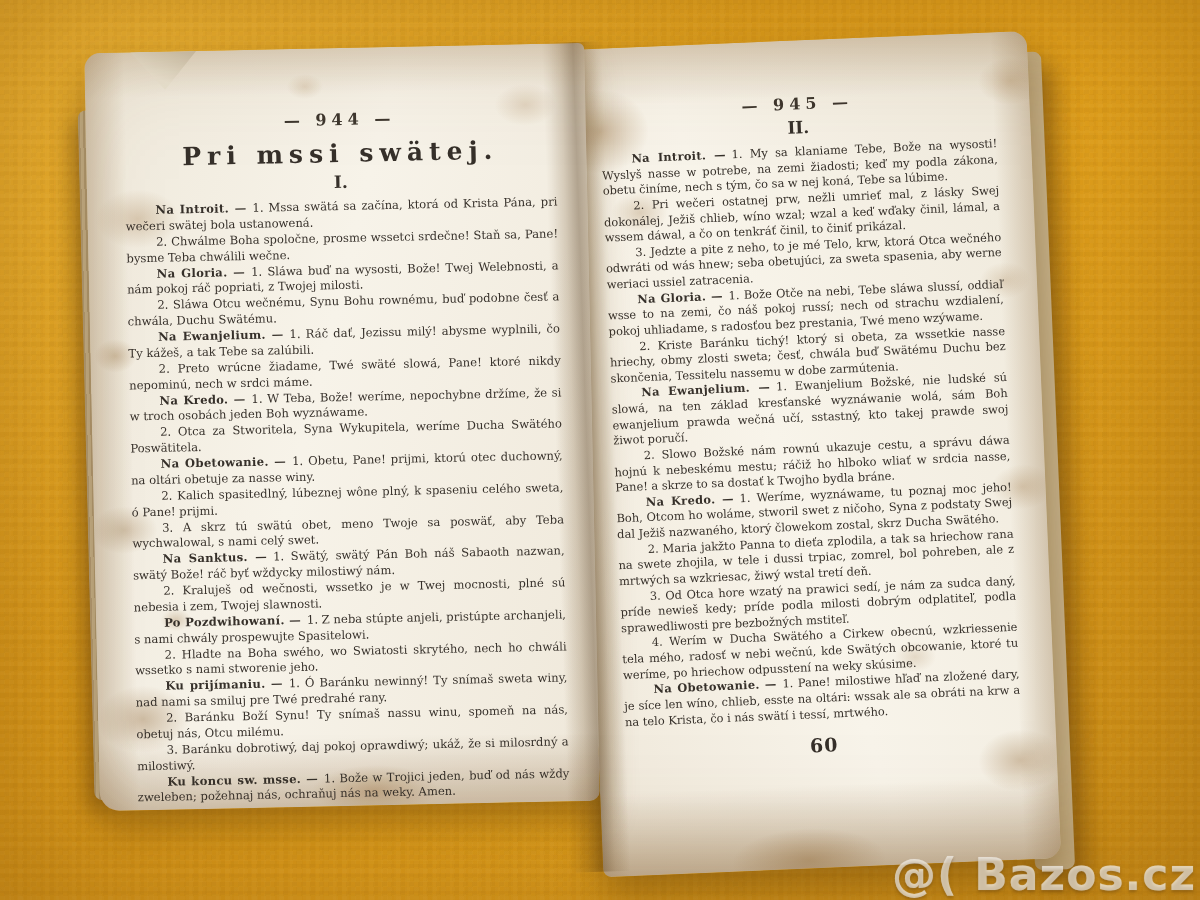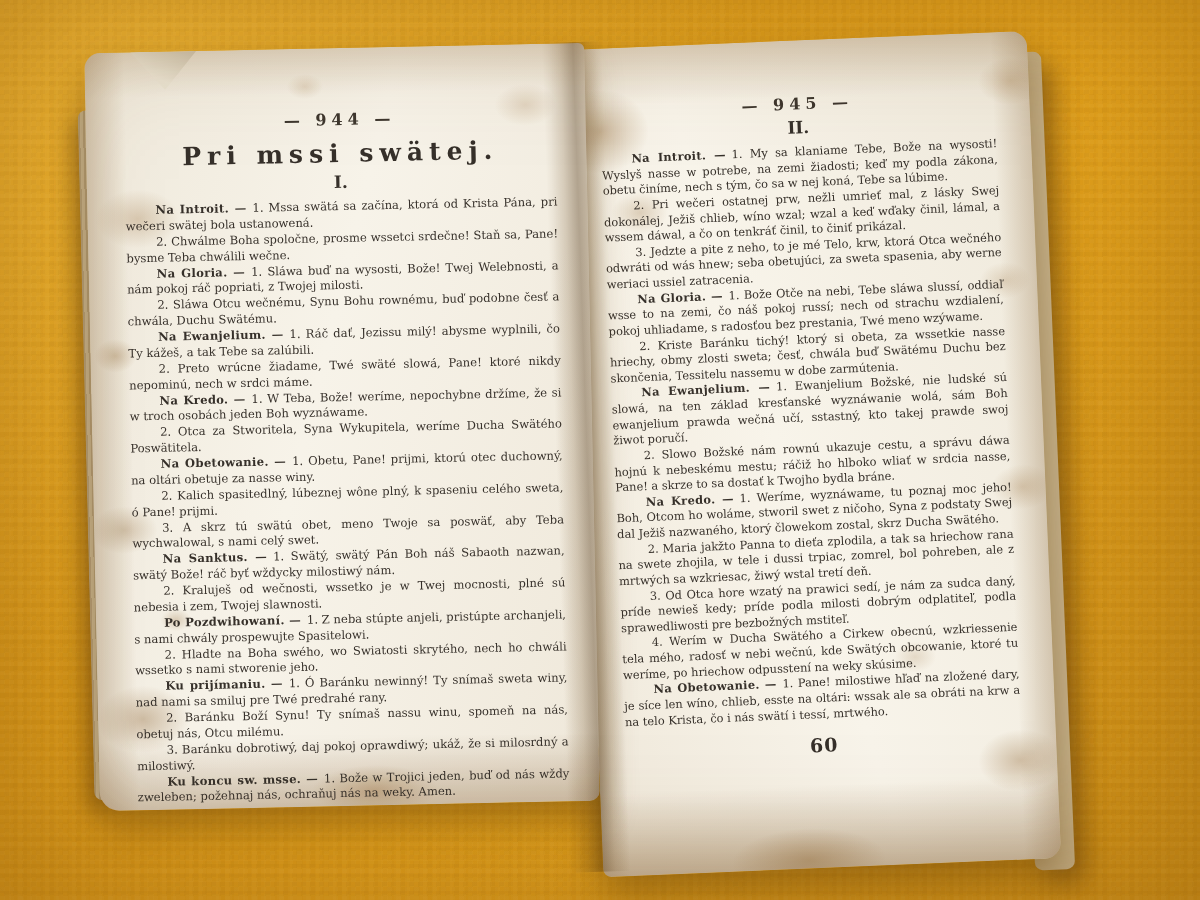--- a/index.html
+++ b/index.html
@@ -155,13 +155,14 @@
     <p class="para"><span class="rubric"></span><span class="verse">2. Maria jakžto Panna to dieťa zplodila, a tak sa hriechow rana na swete zhojila, w tele i dussi trpiac, zomrel, bol pohreben, ale z mrtwých sa wzkriesac, žiwý wstal tretí deň.</span></p>
     <p class="para"><span class="rubric"></span><span class="verse">3. Od Otca hore wzatý na prawici sedí, je nám za sudca daný, príde newieš kedy; príde podla milosti dobrým odplatiteľ, podla sprawedliwosti pre bezbožných mstiteľ.</span></p>
     <p class="para"><span class="rubric"></span><span class="verse">4. Werím w Ducha Swätého a Cirkew obecnú, wzkriessenie tela mého, radosť w nebi wečnú, kde Swätých obcowanie, ktoré tu weríme, po hriechow odpusstení na weky skúsime.</span></p>
     <p class="para"><span class="rubric">Na Obetowanie. —</span><span class="verse">1. Pane! milostiwe hľaď na zložené dary, je síce len wíno, chlieb, esste na oltári: wssak ale sa obráti na krw a na telo Krista, čo i nás swätí i tessí, mrtwého.</span></p>
 
     <div class="sheet-num">60</div>
   </div>
 
   <div class="gutter"></div>
   <div class="vignette"></div>
+  <div class="watermark">@( Bazos.cz</div>
 </div>
 
 </body></html>

